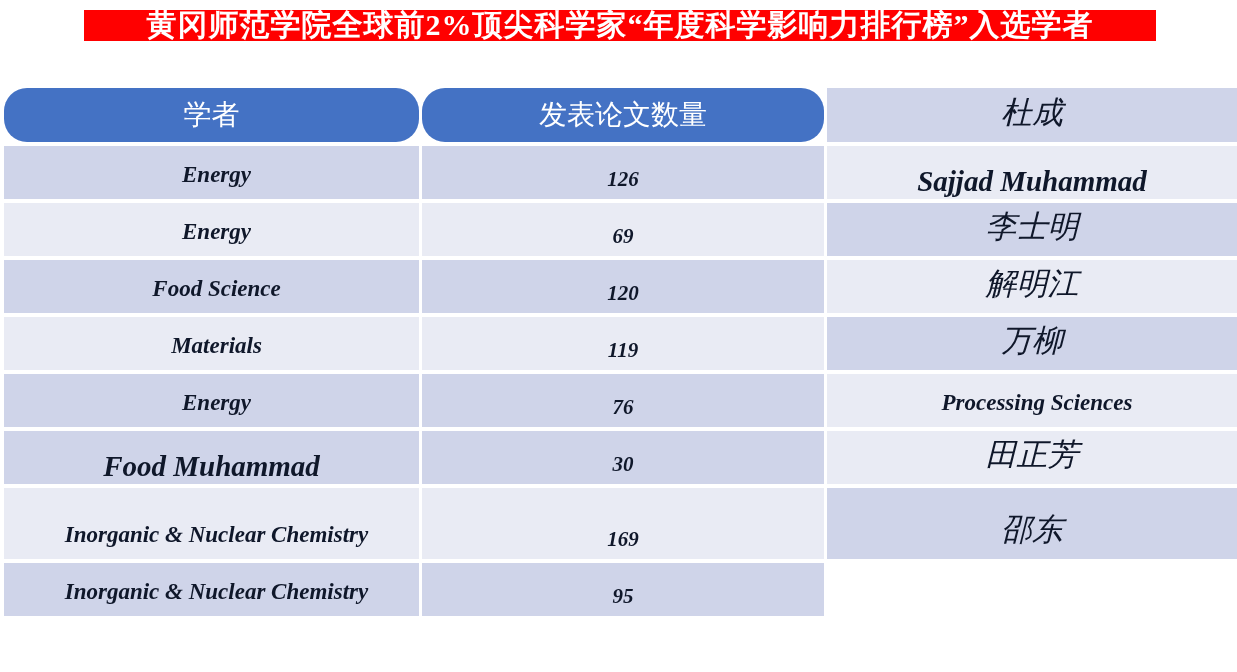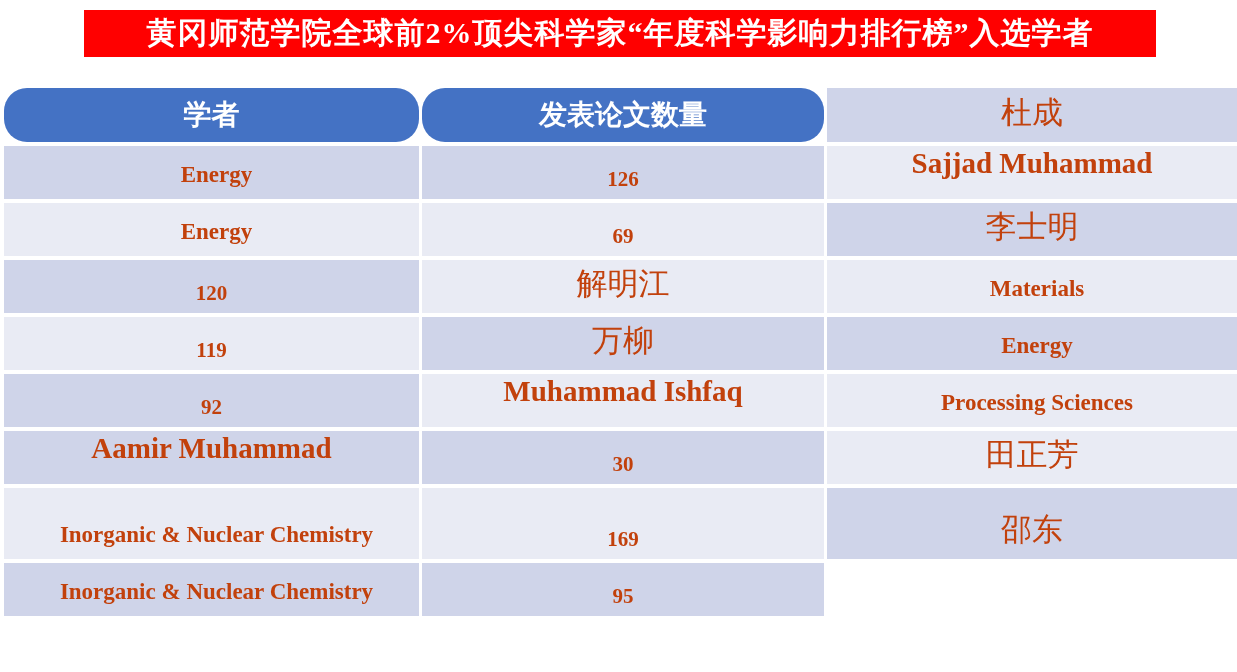--- a/index.html
+++ b/index.html
@@ -14,21 +14,21 @@
     font-family: "Liberation Serif", serif;
     position: relative;
   }
 
   
   .banner {
     position: absolute;
     left: 84px;
     top: 10px;
     width: 1072px;
-    height: 47px;
+    height: 31px;
     background: var(--banner-bg, #ff0000);
     display: flex;
     align-items: center;
     justify-content: center;
   }
   .banner .banner-text {
     color: var(--banner-fg, #ffffff);
     font-family: "Liberation Serif", serif;
     font-weight: bold;
     font-size: 30px;
@@ -47,50 +47,51 @@
     grid-template-rows: 54px 53px 53px 53px 53px 53px 53px 71px 53px 57px;
     row-gap: 4px;
     column-gap: 3px;
     background: #ffffff;
   }
 
   .th {
     background: var(--header-bg, #4472c4);
     color: var(--header-fg, #ffffff);
     font-family: "Liberation Sans", sans-serif;
-    font-weight: bold;
+    font-weight: normal;
     font-size: 28px;
     display: flex;
     align-items: center;
     justify-content: center;
     border-radius: 23px;
   }
 
   .cell {
     display: flex;
     align-items: flex-end;
     justify-content: center;
     text-align: center;
-    color: #c2410c;
+    color: #0f172a;
     overflow: hidden;
+    font-style: italic;
   }
   .row-odd  { background: var(--row-odd-bg,  #cfd4e9); }
   .row-even { background: var(--row-even-bg, #e9ebf4); }
 
   .cell-name-zh {
     font-family: "DejaVu Serif", serif;
     font-size: 31px;
     font-weight: normal;
     padding-bottom: 8px;
   }
   .cell-name-en {
     font-family: "Liberation Serif", serif;
     font-size: 29px;
     font-weight: bold;
-    padding-bottom: 19px;
+    padding-bottom: 1px;
   }
   .cell-field {
     font-family: "Liberation Serif", serif;
     font-size: 23px;
     font-weight: bold;
     line-height: 1.6;
     padding-bottom: 5px;
     padding-left: 24px;
     padding-right: 14px;
   }
@@ -115,34 +116,34 @@
 
   <div class="cell row-odd cell-name-zh">杜成</div>
   <div class="cell row-odd cell-field">Energy</div>
   <div class="cell row-odd cell-papers">126</div>
 
   <div class="cell row-even cell-name-en">Sajjad Muhammad</div>
   <div class="cell row-even cell-field">Energy</div>
   <div class="cell row-even cell-papers">69</div>
 
   <div class="cell row-odd cell-name-zh">李士明</div>
+  <div class="cell row-odd cell-field">Food Science</div>
   <div class="cell row-odd cell-papers">120</div>
 
   <div class="cell row-even cell-name-zh">解明江</div>
   <div class="cell row-even cell-field">Materials</div>
   <div class="cell row-even cell-papers">119</div>
 
   <div class="cell row-odd cell-name-zh">万柳</div>
   <div class="cell row-odd cell-field">Energy</div>
-  <div class="cell row-odd cell-papers">92</div>
+  <div class="cell row-odd cell-papers">76</div>
 
-  <div class="cell row-even cell-name-en">Muhammad Ishfaq</div>
   <div class="cell row-even cell-field">Processing Sciences</div>
 
-  <div class="cell row-odd cell-name-en">Aamir Muhammad</div>
+  <div class="cell row-odd cell-name-en">Food Muhammad</div>
   <div class="cell row-odd cell-papers">30</div>
 
   <div class="cell row-even cell-name-zh">田正芳</div>
   <div class="cell row-even cell-field">Inorganic &amp; Nuclear Chemistry</div>
   <div class="cell row-even cell-papers">169</div>
 
   <div class="cell row-odd cell-name-zh">邵东</div>
   <div class="cell row-odd cell-field">Inorganic &amp; Nuclear Chemistry</div>
   <div class="cell row-odd cell-papers">95</div>
 </div>

